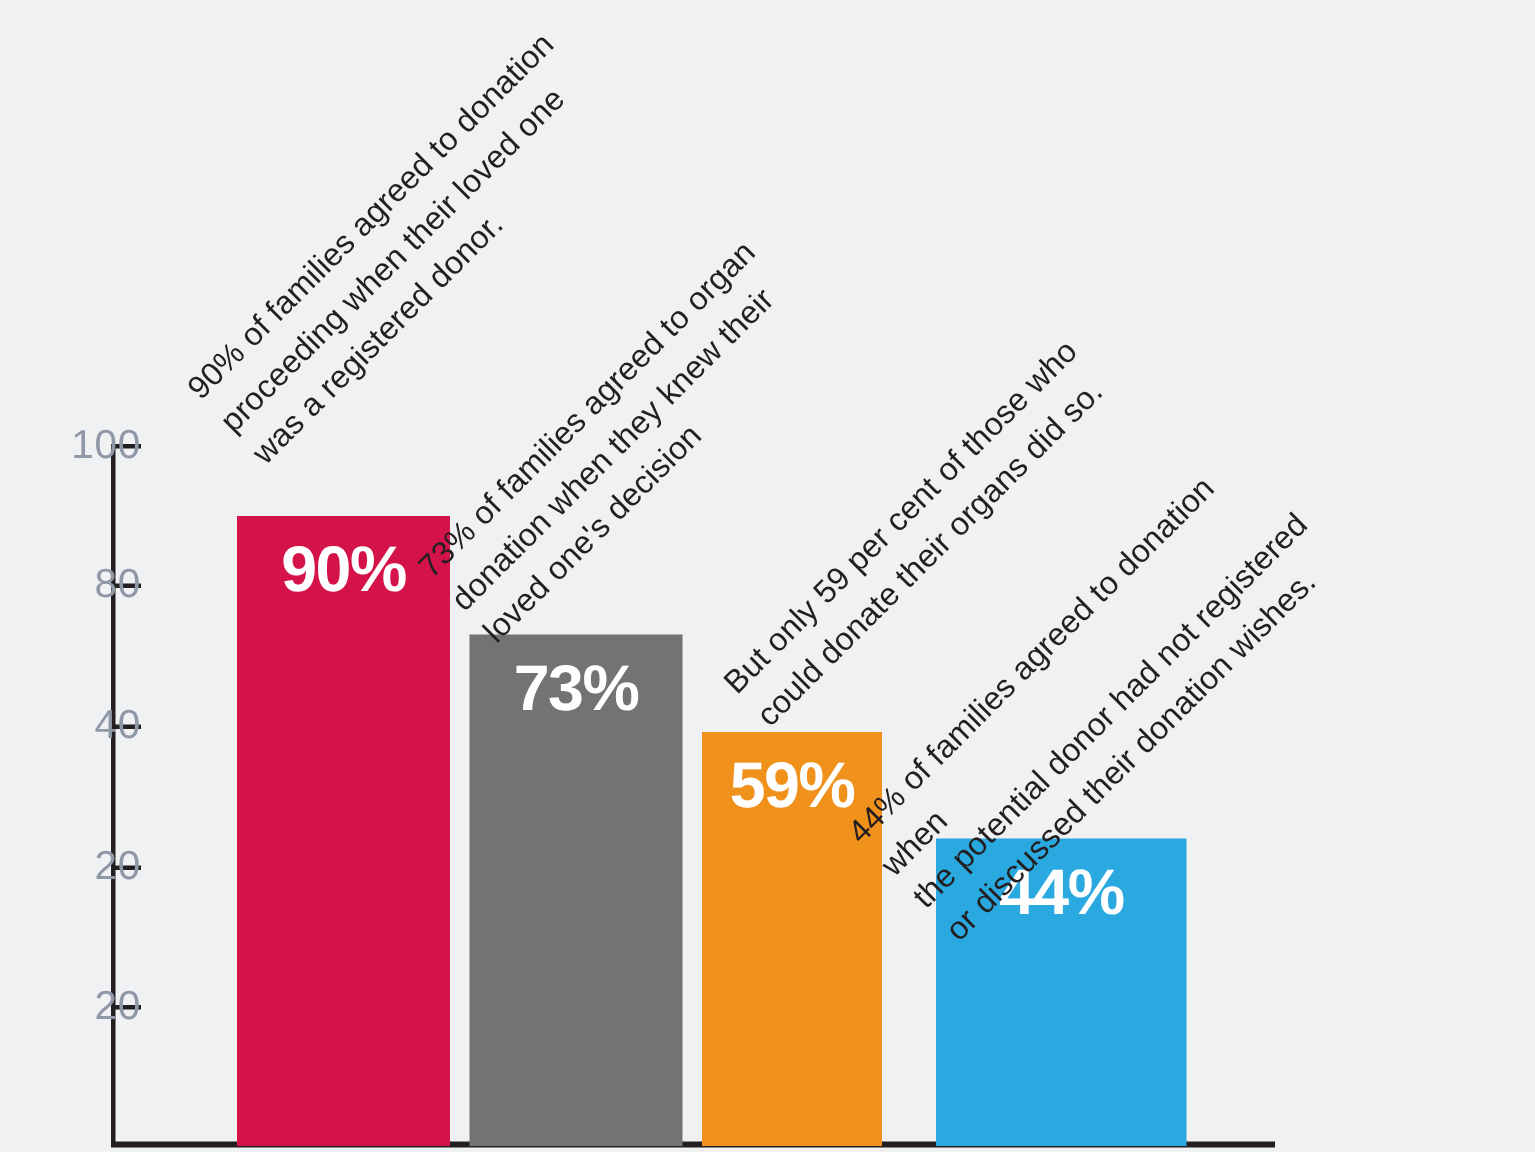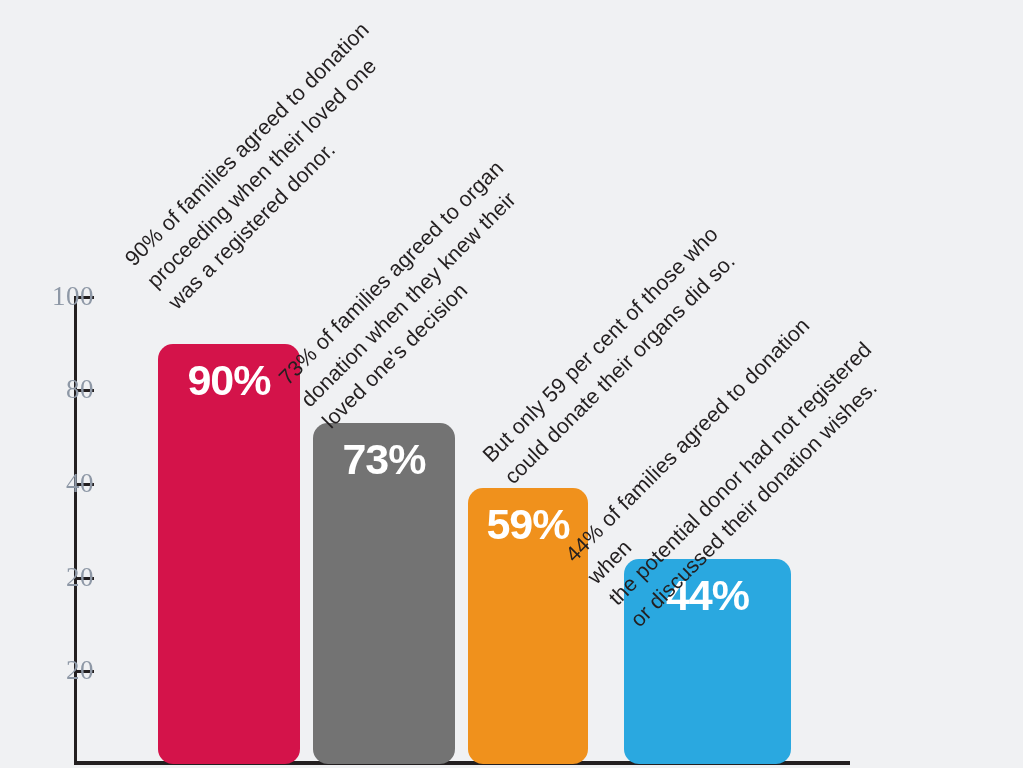--- a/index.html
+++ b/index.html
@@ -44,36 +44,35 @@
     height: 3px;
     background: #231f20;
   }
   .tick-label {
     position: absolute;
     right: 0;
     width: 58px;
     text-align: right;
     color: #8e98a6;
     font-size: 27px;
-    font-family: Liberation Serif, serif;
+    font-family: Liberation Sans, sans-serif;
     letter-spacing: 0.5px;
     line-height: 1;
   }
   .tick-group {
     position: absolute;
     left: 0;
     width: 94px;
     height: 0;
   }
 
   
   .bar {
     position: absolute;
     bottom: 7px;
-    border-radius: 15px;
   }
   .bar-value {
     position: absolute;
     top: 14px;
     left: 0;
     right: 0;
     text-align: center;
     color: #ffffff;
     font-size: 43px;
     font-weight: bold;

